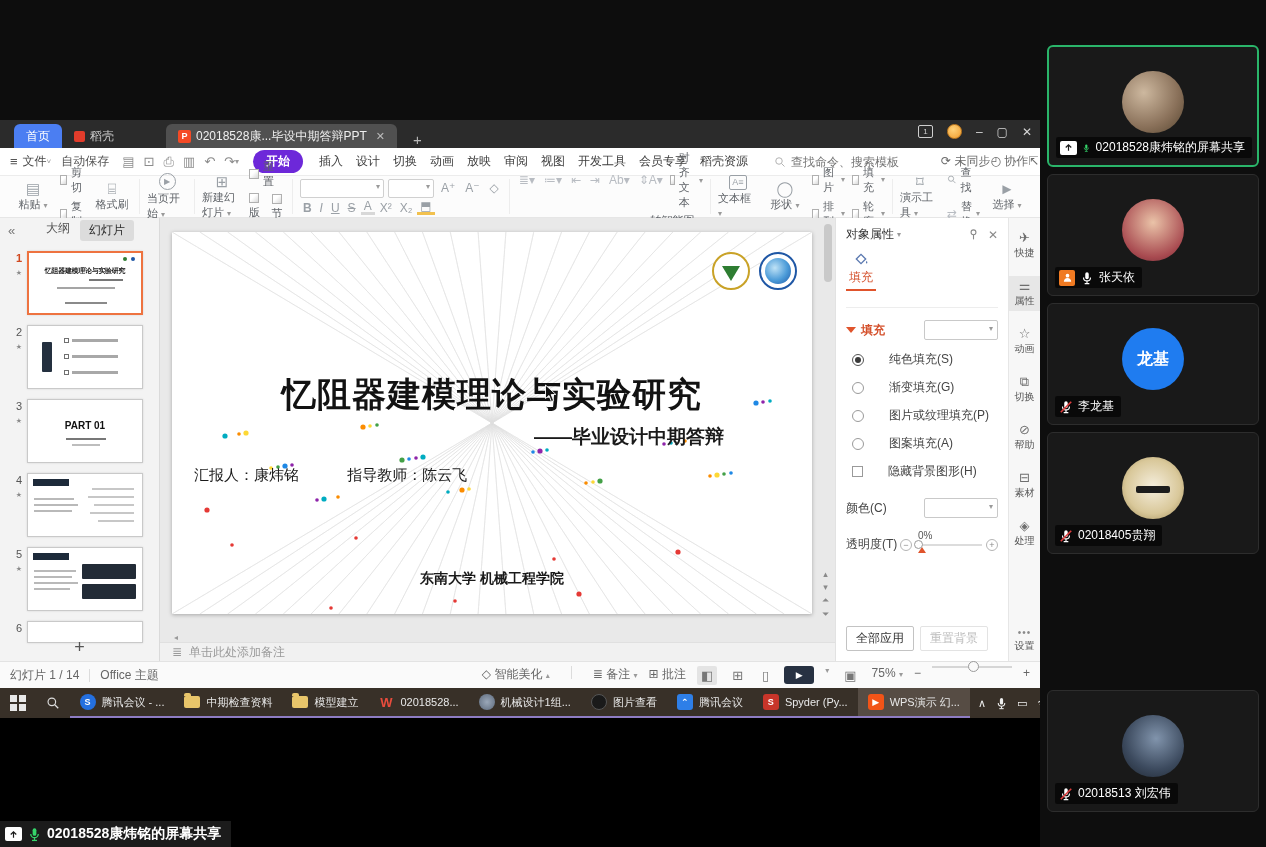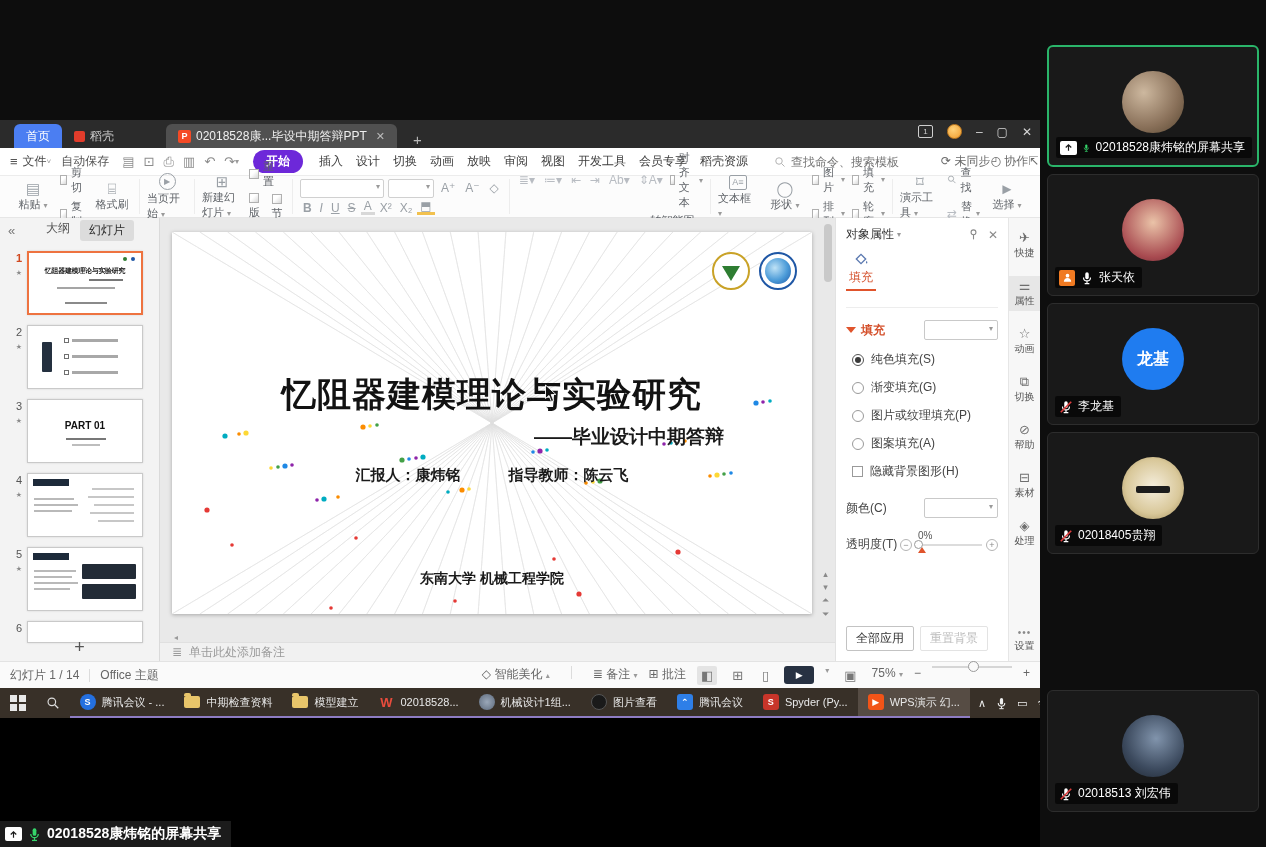--- a/index.html
+++ b/index.html
@@ -86,21 +86,21 @@
 #editor{flex:1;position:relative}
 #slide{position:absolute;left:12px;top:14px;width:640px;height:382px;background:#fff;box-shadow:0 1px 4px rgba(0,0,0,.28)}
 #slide svg.pattern{position:absolute;left:0;top:0}
 .logo{position:absolute;top:20px;width:38px;height:38px;border-radius:50%;background:#fff}
 #logo-seu{right:62px;border:2px solid #c9a227;display:flex;align-items:center;justify-content:center}
 #logo-seu .tri{width:0;height:0;border-left:9px solid transparent;border-right:9px solid transparent;border-top:15px solid #2e7d32;margin-top:4px}
 #logo-col{right:15px;border:2px solid #1f57a5;display:flex;align-items:center;justify-content:center}
 #logo-col .swirl{width:26px;height:26px;border-radius:50%;background:radial-gradient(circle at 38% 38%,#bfe2f6,#4b9bd8 55%,#1f57a5)}
 #slide-title{position:absolute;top:140px;width:100%;text-align:center;font-size:34px;font-weight:900;color:#121212;letter-spacing:1px}
 #slide-sub{position:absolute;top:192px;right:88px;font-size:19px;font-weight:bold;color:#1a1a1a}
-#slide-pres{position:absolute;top:234px;width:100%;text-align:center;font-size:15px;font-weight:bold;color:#1a1a1a}
+#slide-pres{position:absolute;top:234px;width:100%;text-align:left;font-size:15px;font-weight:normal;color:#1a1a1a}
 #slide-pres .sp{display:inline-block;margin:0 22px}
 #slide-foot{position:absolute;bottom:26px;width:100%;text-align:center;font-size:14px;font-weight:bold;color:#1a1a1a}
 #cursor{position:absolute;left:372px;top:152px}
 #vsb{position:absolute;right:3px;top:4px;width:8px;height:96%;}
 #vsb .thumb{position:absolute;top:2px;left:0;width:8px;height:58px;background:#c9c9c9;border-radius:4px}
 #vsb .navs{position:absolute;bottom:0;left:-2px;display:flex;flex-direction:column;gap:3px;color:#8a8a8a;font-size:9px;text-align:center}
 #hsb{height:9px;position:relative;margin:0 14px}
 #hsb .harr{position:absolute;left:0;top:0;font-size:8px;color:#9a9a9a}
 
 #notesbar{height:19px;background:#f1f1f1;border-top:1px solid #e0e0e0;display:flex;align-items:center;gap:7px;
@@ -110,21 +110,21 @@
 #props-head{display:flex;align-items:center}
 #props-head .ttl{font-size:12px;color:#333}
 #props-head .ics{margin-left:auto;display:flex;gap:8px;color:#8a8a8a}
 #fill-tab{margin-top:8px;width:30px;text-align:center;color:#d4502b;border-bottom:2px solid #e0542c;padding-bottom:3px}
 #fill-tab svg{display:block;margin:0 auto 2px auto}
 .psec{display:flex;align-items:center;gap:5px;margin-top:16px;border-top:1px solid #ededed;padding-top:12px}
 .tri-o{width:0;height:0;border-left:5px solid transparent;border-right:5px solid transparent;border-top:6px solid #e0542c}
 .psec .lbl{color:#d4502b;font-weight:bold}
 .pcombo{margin-left:auto;width:74px;height:20px;border:1px solid #c9c9c9;border-radius:2px;position:relative;background:#fff}
 .pcombo:after{content:"▾";position:absolute;right:4px;top:3px;font-size:8px;color:#9a9a9a}
-.opt{display:flex;align-items:center;gap:7px;margin-top:11px;padding-left:6px;color:#444}
+.opt{display:flex;align-items:center;gap:25px;margin-top:11px;padding-left:6px;color:#444}
 .radio{width:12px;height:12px;border:1px solid #9a9a9a;border-radius:50%;position:relative;flex:none}
 .radio.on{border-color:#555}
 .radio.on:after{content:"";position:absolute;left:2px;top:2px;width:6px;height:6px;border-radius:50%;background:#3a3a3a}
 .chk{width:11px;height:11px;border:1px solid #9a9a9a;flex:none}
 .prow{display:flex;align-items:center;margin-top:18px;color:#444}
 .slider{display:flex;align-items:center;gap:4px;margin-left:auto}
 .scirc{width:12px;height:12px;border:1px solid #b5b5b5;border-radius:50%;color:#8a8a8a;font-size:9px;line-height:10px;text-align:center}
 .track{width:66px;height:2px;background:#dcdcdc;position:relative}
 .track .th{position:absolute;left:-2px;top:-4px;width:9px;height:9px;border-radius:50%;background:#fff;border:1px solid #9a9a9a}
 .track .pct{position:absolute;left:2px;top:-14px;font-size:10px;color:#555}

